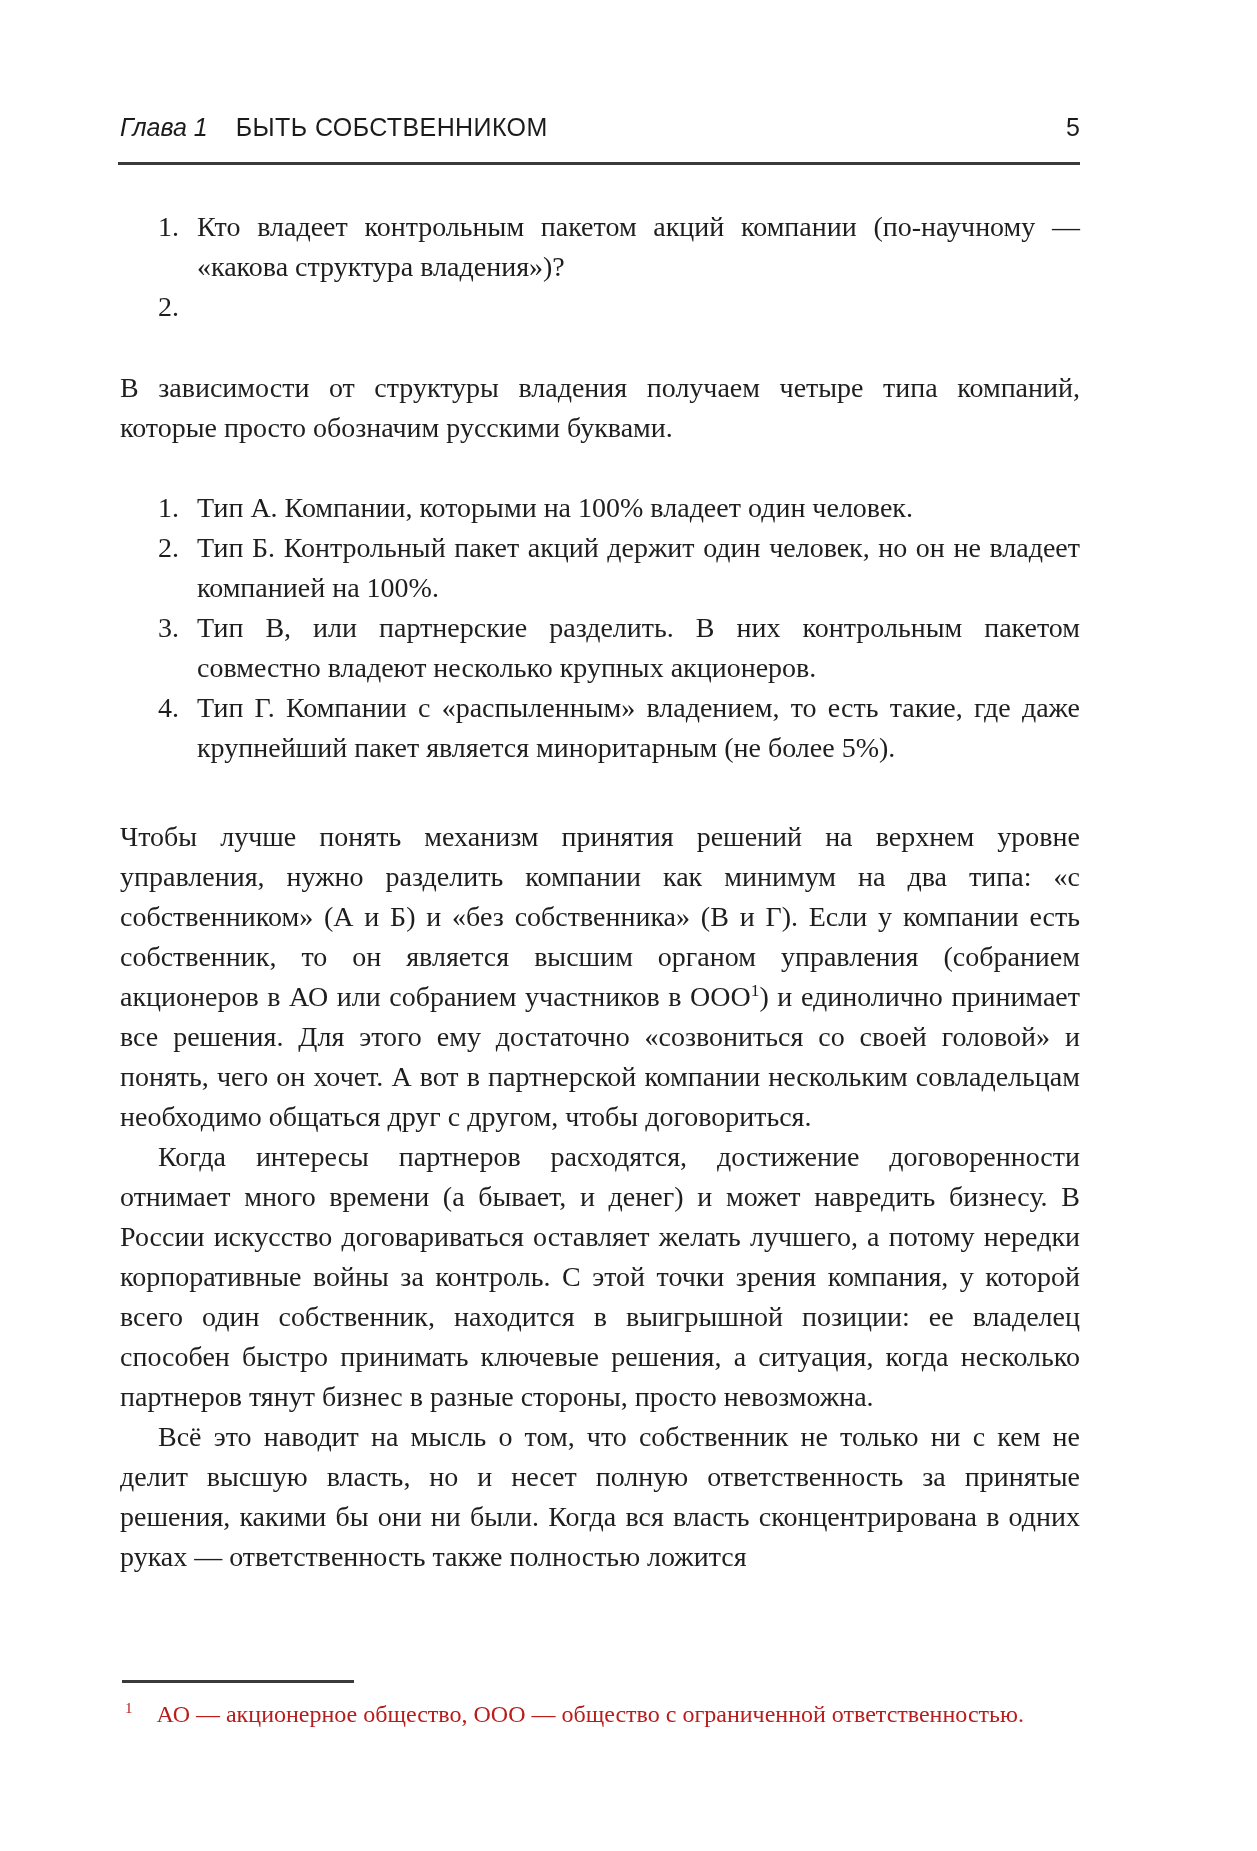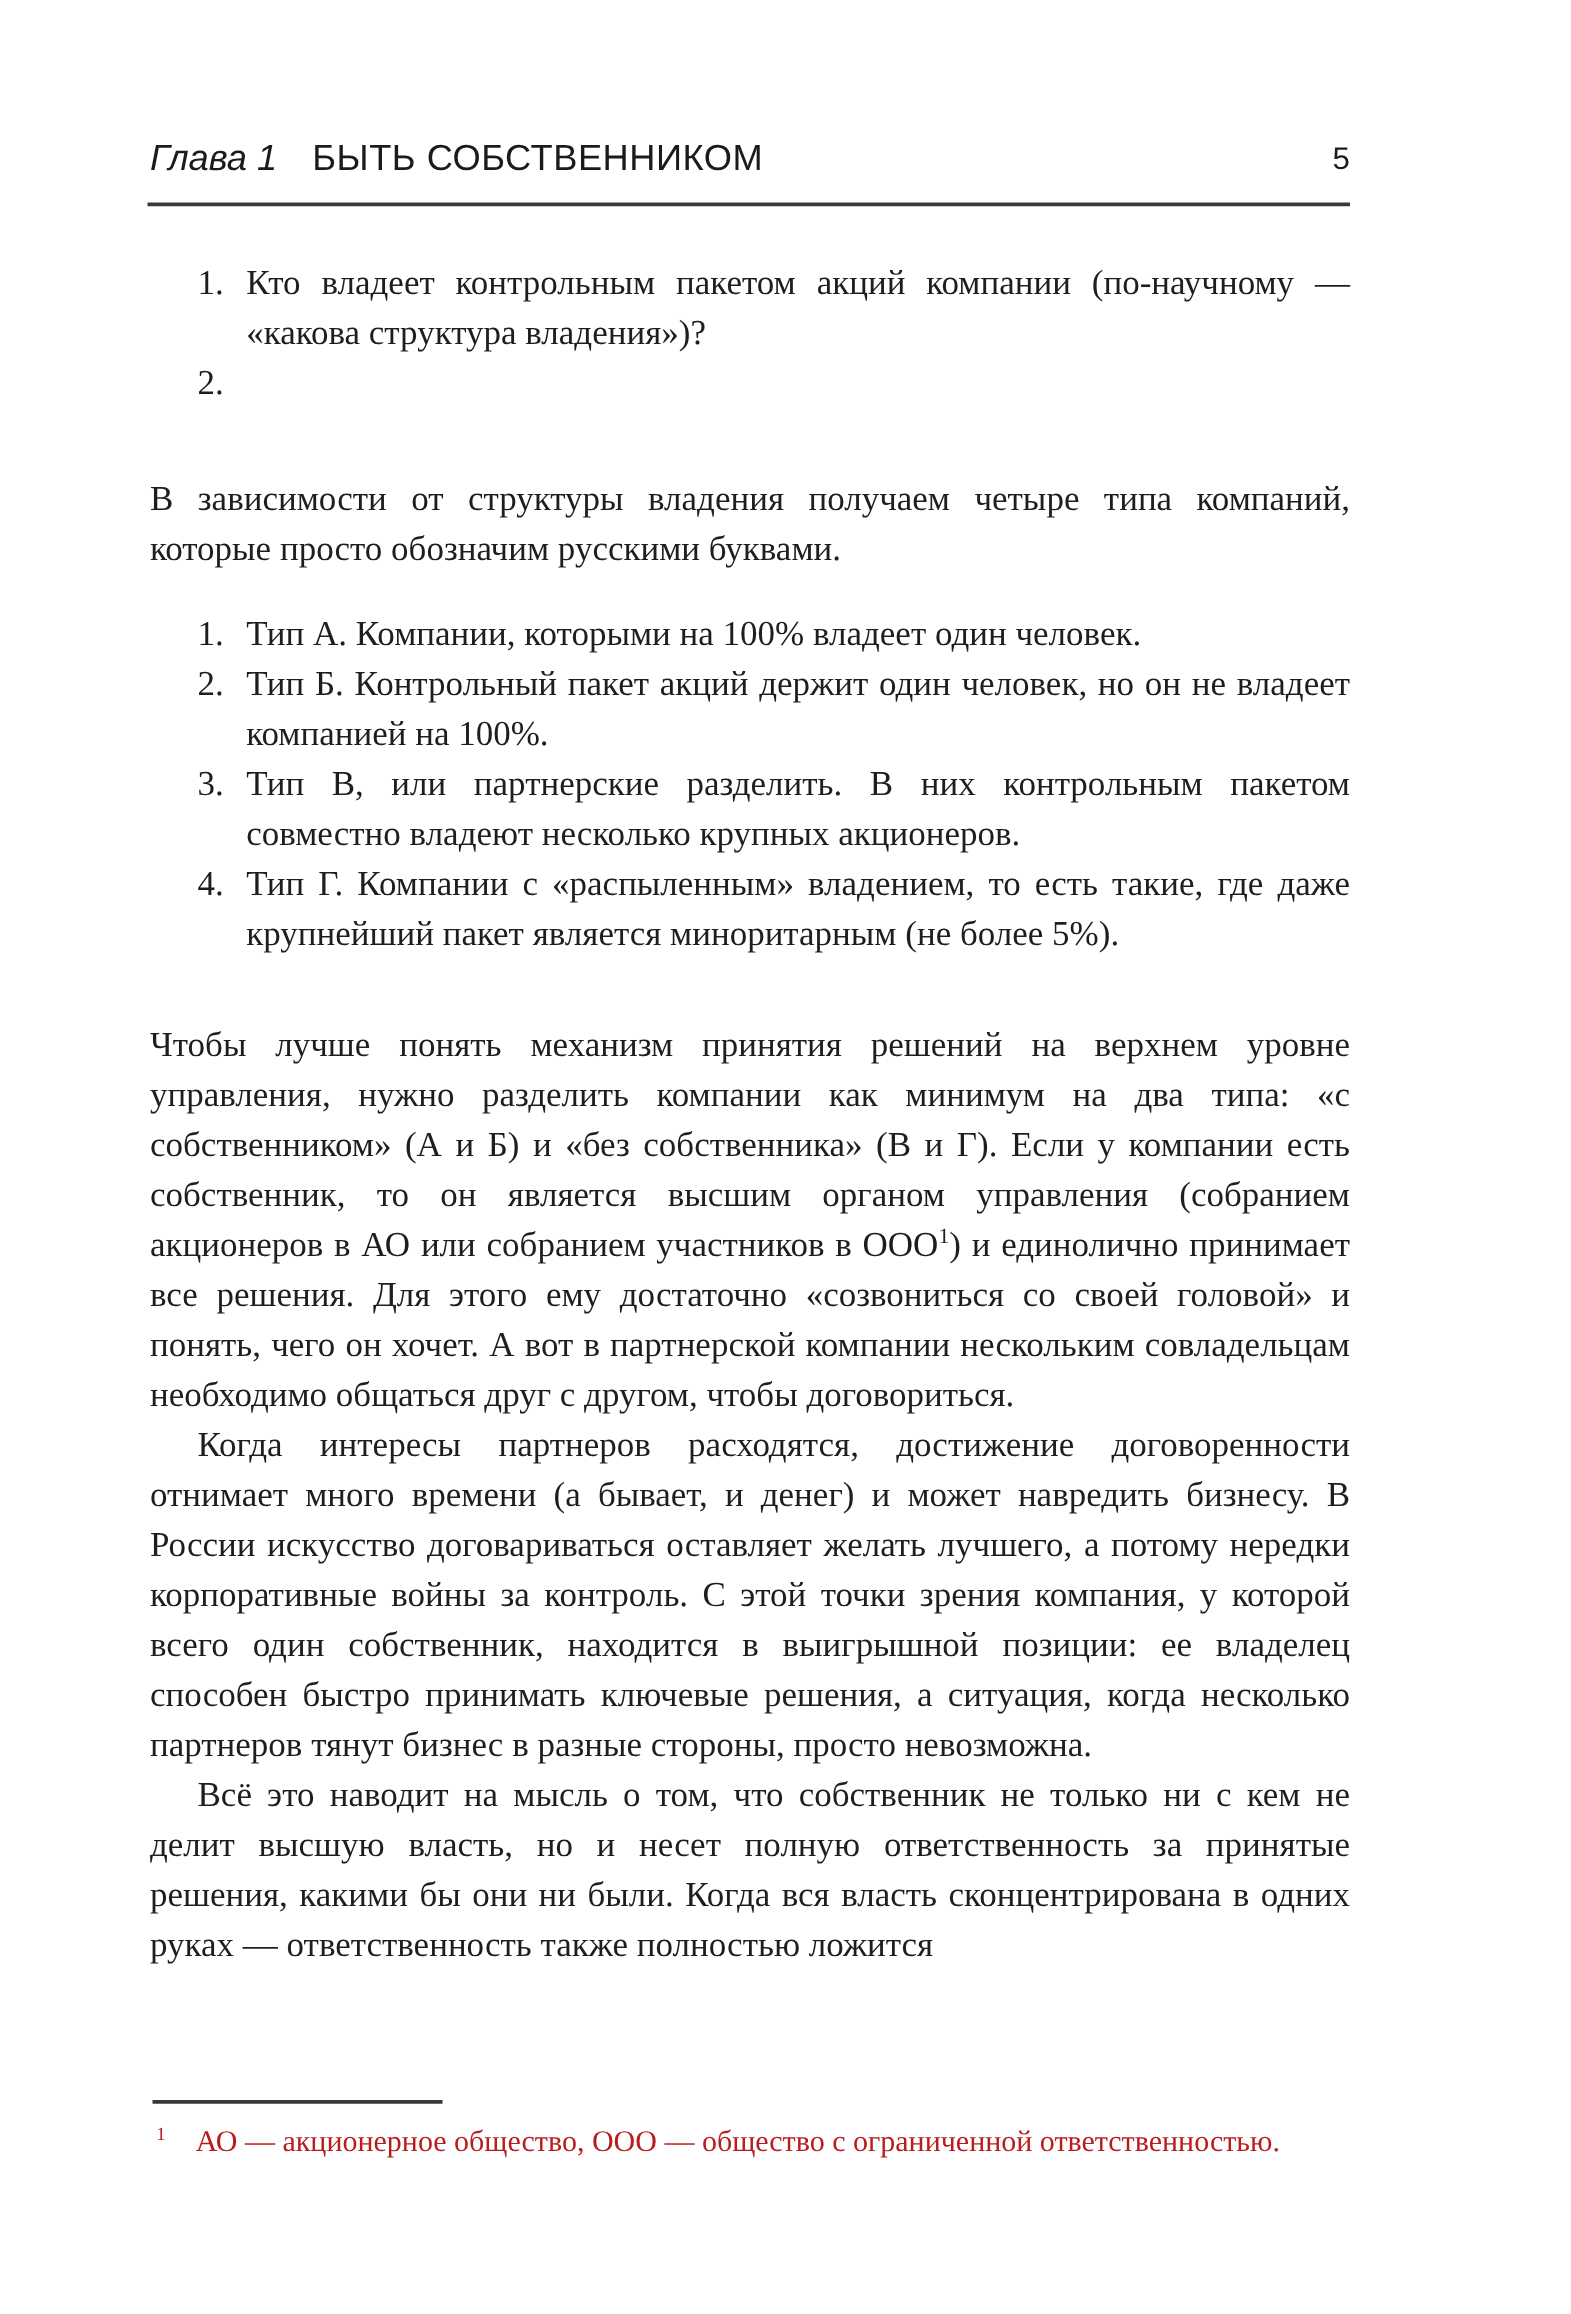--- a/index.html
+++ b/index.html
@@ -14,21 +14,21 @@
     overflow: hidden;
   }
 
   
   .runhead {
     position: absolute;
     top: 112px;
     left: 120px;
     width: 960px;
     font-family: "Liberation Sans", sans-serif;
-    font-size: 29px;
+    font-size: 25px;
     line-height: 30px;
     color: #1b1b1b;
     display: flex;
     align-items: baseline;
   }
   .chapter-label { font-style: italic; margin-right: 28px; white-space: nowrap; }
   .chapter-title { letter-spacing: 0.4px; white-space: nowrap; }
   .page-number {
     position: absolute;
     top: 112px;
@@ -51,21 +51,21 @@
   .bodytext {
     font-size: 28px;
     line-height: 40px;
     text-align: justify;
     hyphens: manual;
     color: #1e1e1e;
   }
   .block { position: absolute; left: 120px; width: 960px; }
 
   .questions { top: 207px; }
-  .intro     { top: 368px; margin-top: 12px; }
+  .intro     { top: 368px; }
   .types     { top: 488px; }
   .paras     { top: 817px; }
 
   .list-item { position: relative; padding-left: 77px; }
   .list-number { position: absolute; left: 38px; top: 0; }
 
   .b { font-weight: normal; }
 
   .paras p { margin: 0; }
   .paras p.indent { text-indent: 38px; }

